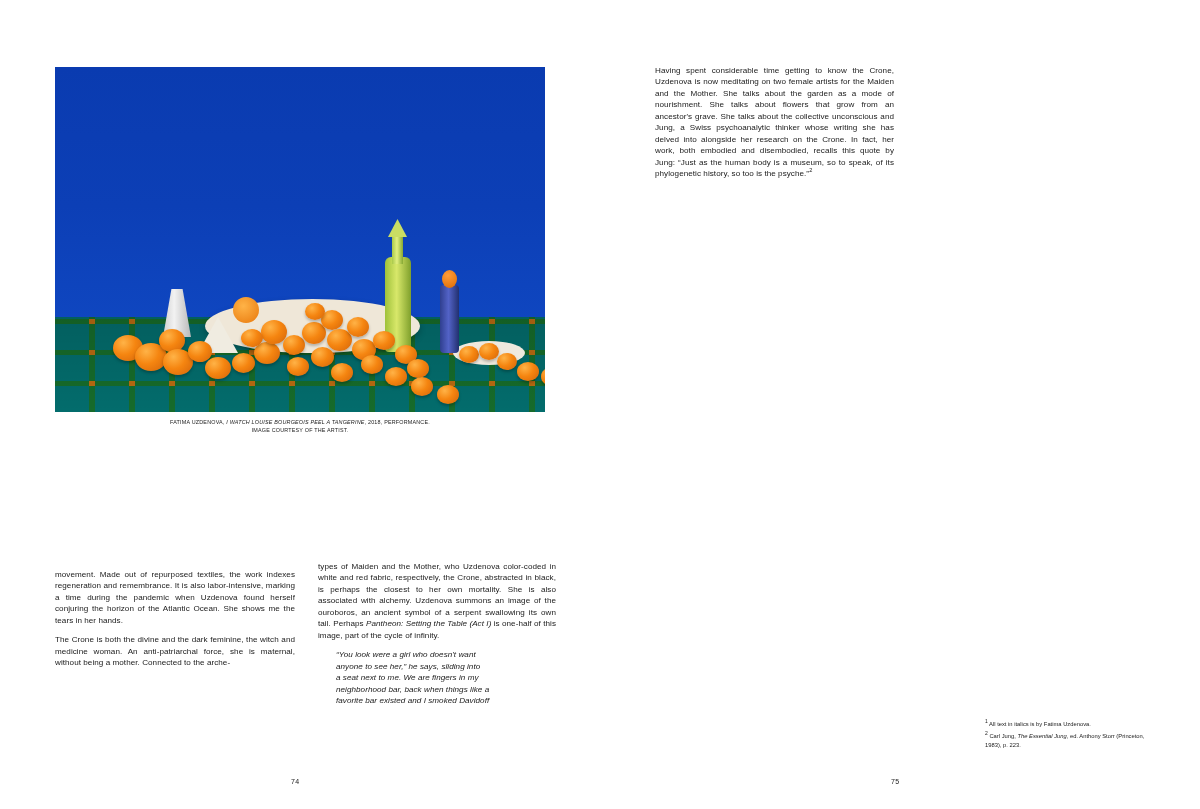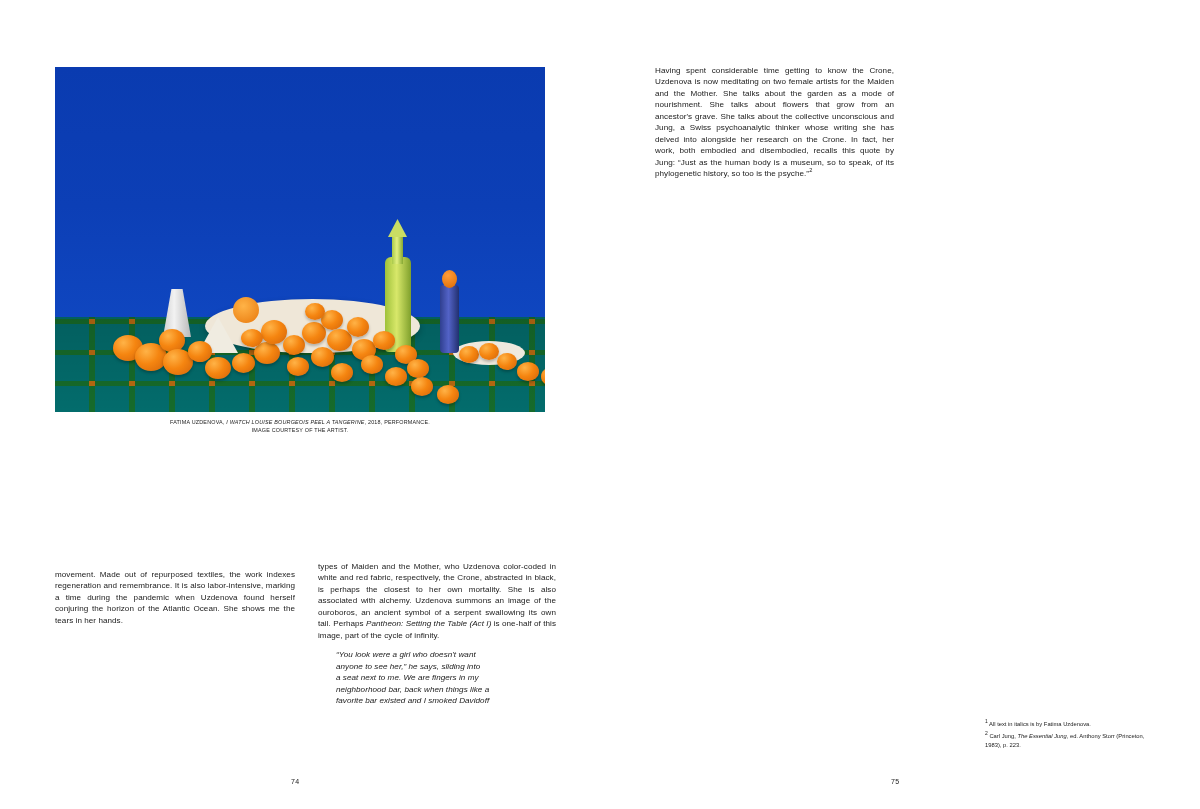--- a/index.html
+++ b/index.html
@@ -278,20 +278,21 @@
     </div>
 
     <div class="caption">
       <span>FATIMA UZDENOVA, </span><em>I WATCH LOUISE BOURGEOIS PEEL A TANGERINE</em><span>, 2018, PERFORMANCE.</span><br>
       <span>IMAGE COURTESY OF THE ARTIST.</span>
     </div>
   </div>
 
   <div class="col" id="col-left-a">
     <p>movement. Made out of repurposed textiles, the work indexes regeneration and remembrance. It is also labor-intensive, marking a time during the pandemic when Uzdenova found herself conjuring the horizon of the Atlantic Ocean. She shows me the tears in her hands.</p>
+    <p>The Crone is both the divine and the dark feminine, the witch and medicine woman. An anti-patriarchal force, she is maternal, without being a mother. Connected to the arche-</p>
   </div>
 
   <div class="col" id="col-left-b">
     <p><span>types of Maiden and the Mother, who Uzdenova color-coded in white and red fabric, respectively, the Crone, abstracted in black, is perhaps the closest to her own mortality. She is also associated with alchemy. Uzdenova summons an image of the ouroboros, an ancient symbol of a serpent swallowing its own tail. Perhaps </span><span class="ital">Pantheon: Setting the Table (Act I)</span><span> is one-half of this image, part of the cycle of infinity.</span></p>
     <div class="verse">
       <div>“You look were a girl who doesn't want</div>
       <div>anyone to see her,” he says, sliding into</div>
       <div>a seat next to me. We are fingers in my</div>
       <div>neighborhood bar, back when things like a</div>
       <div>favorite bar existed and I smoked Davidoff</div>

